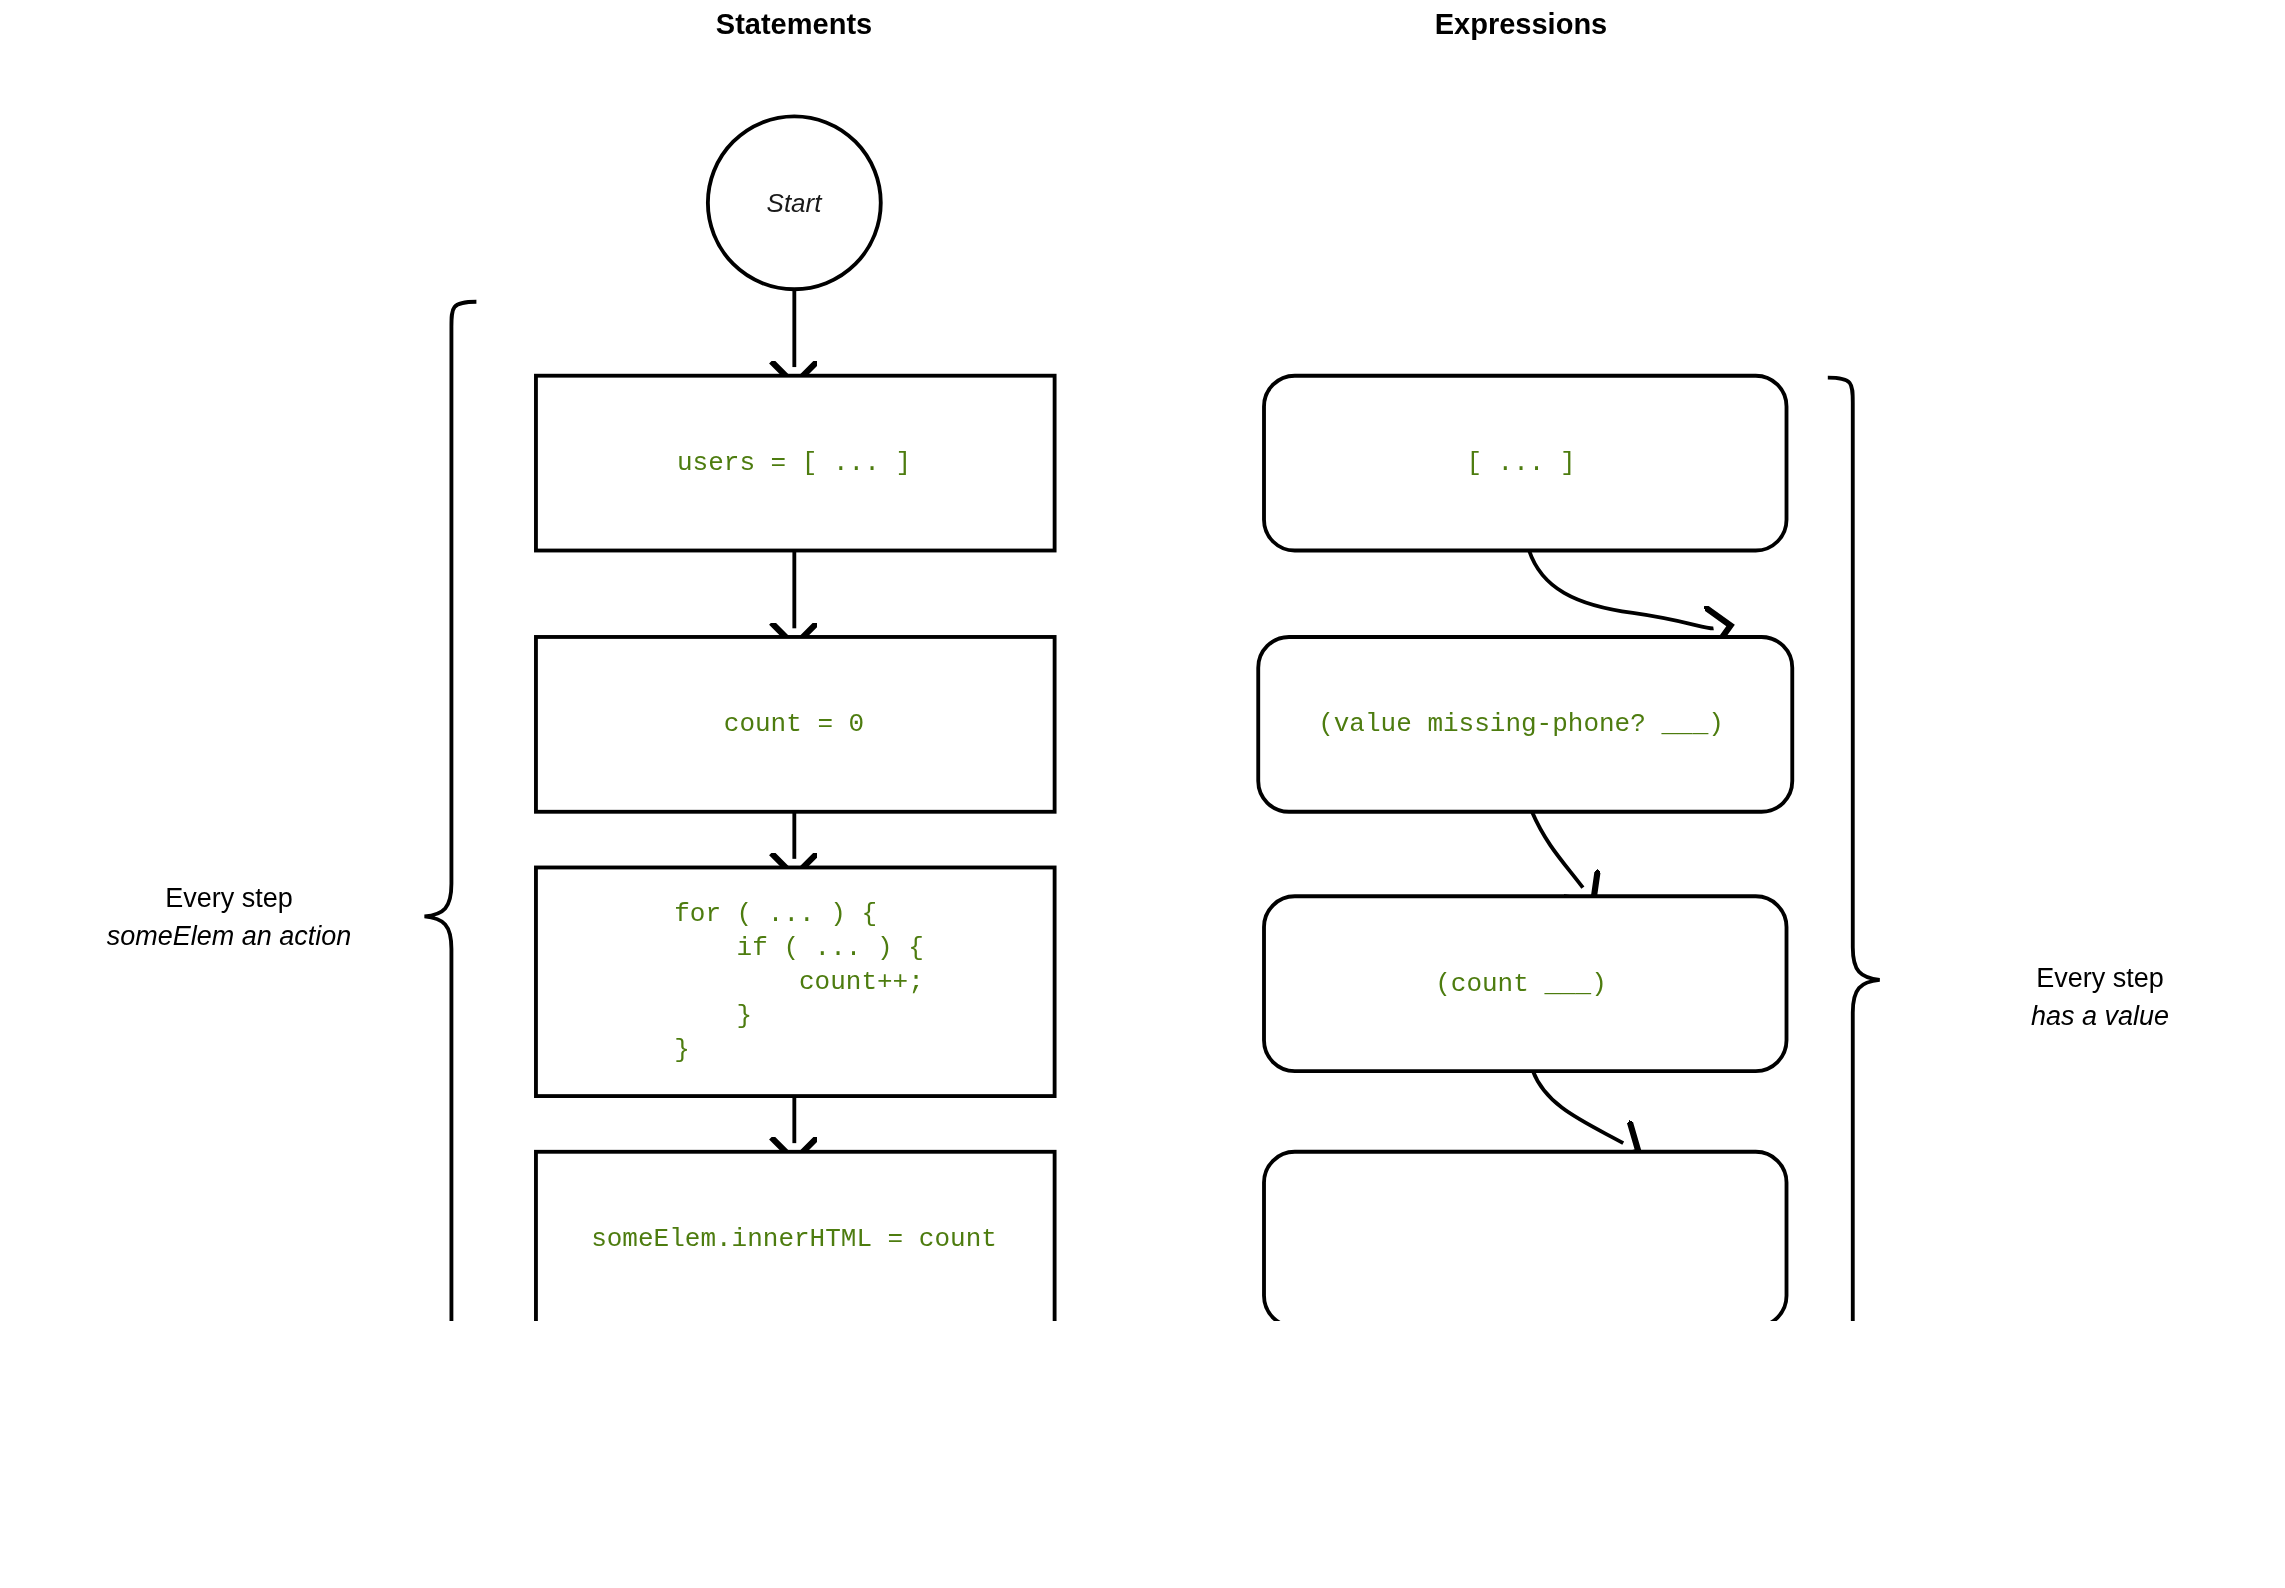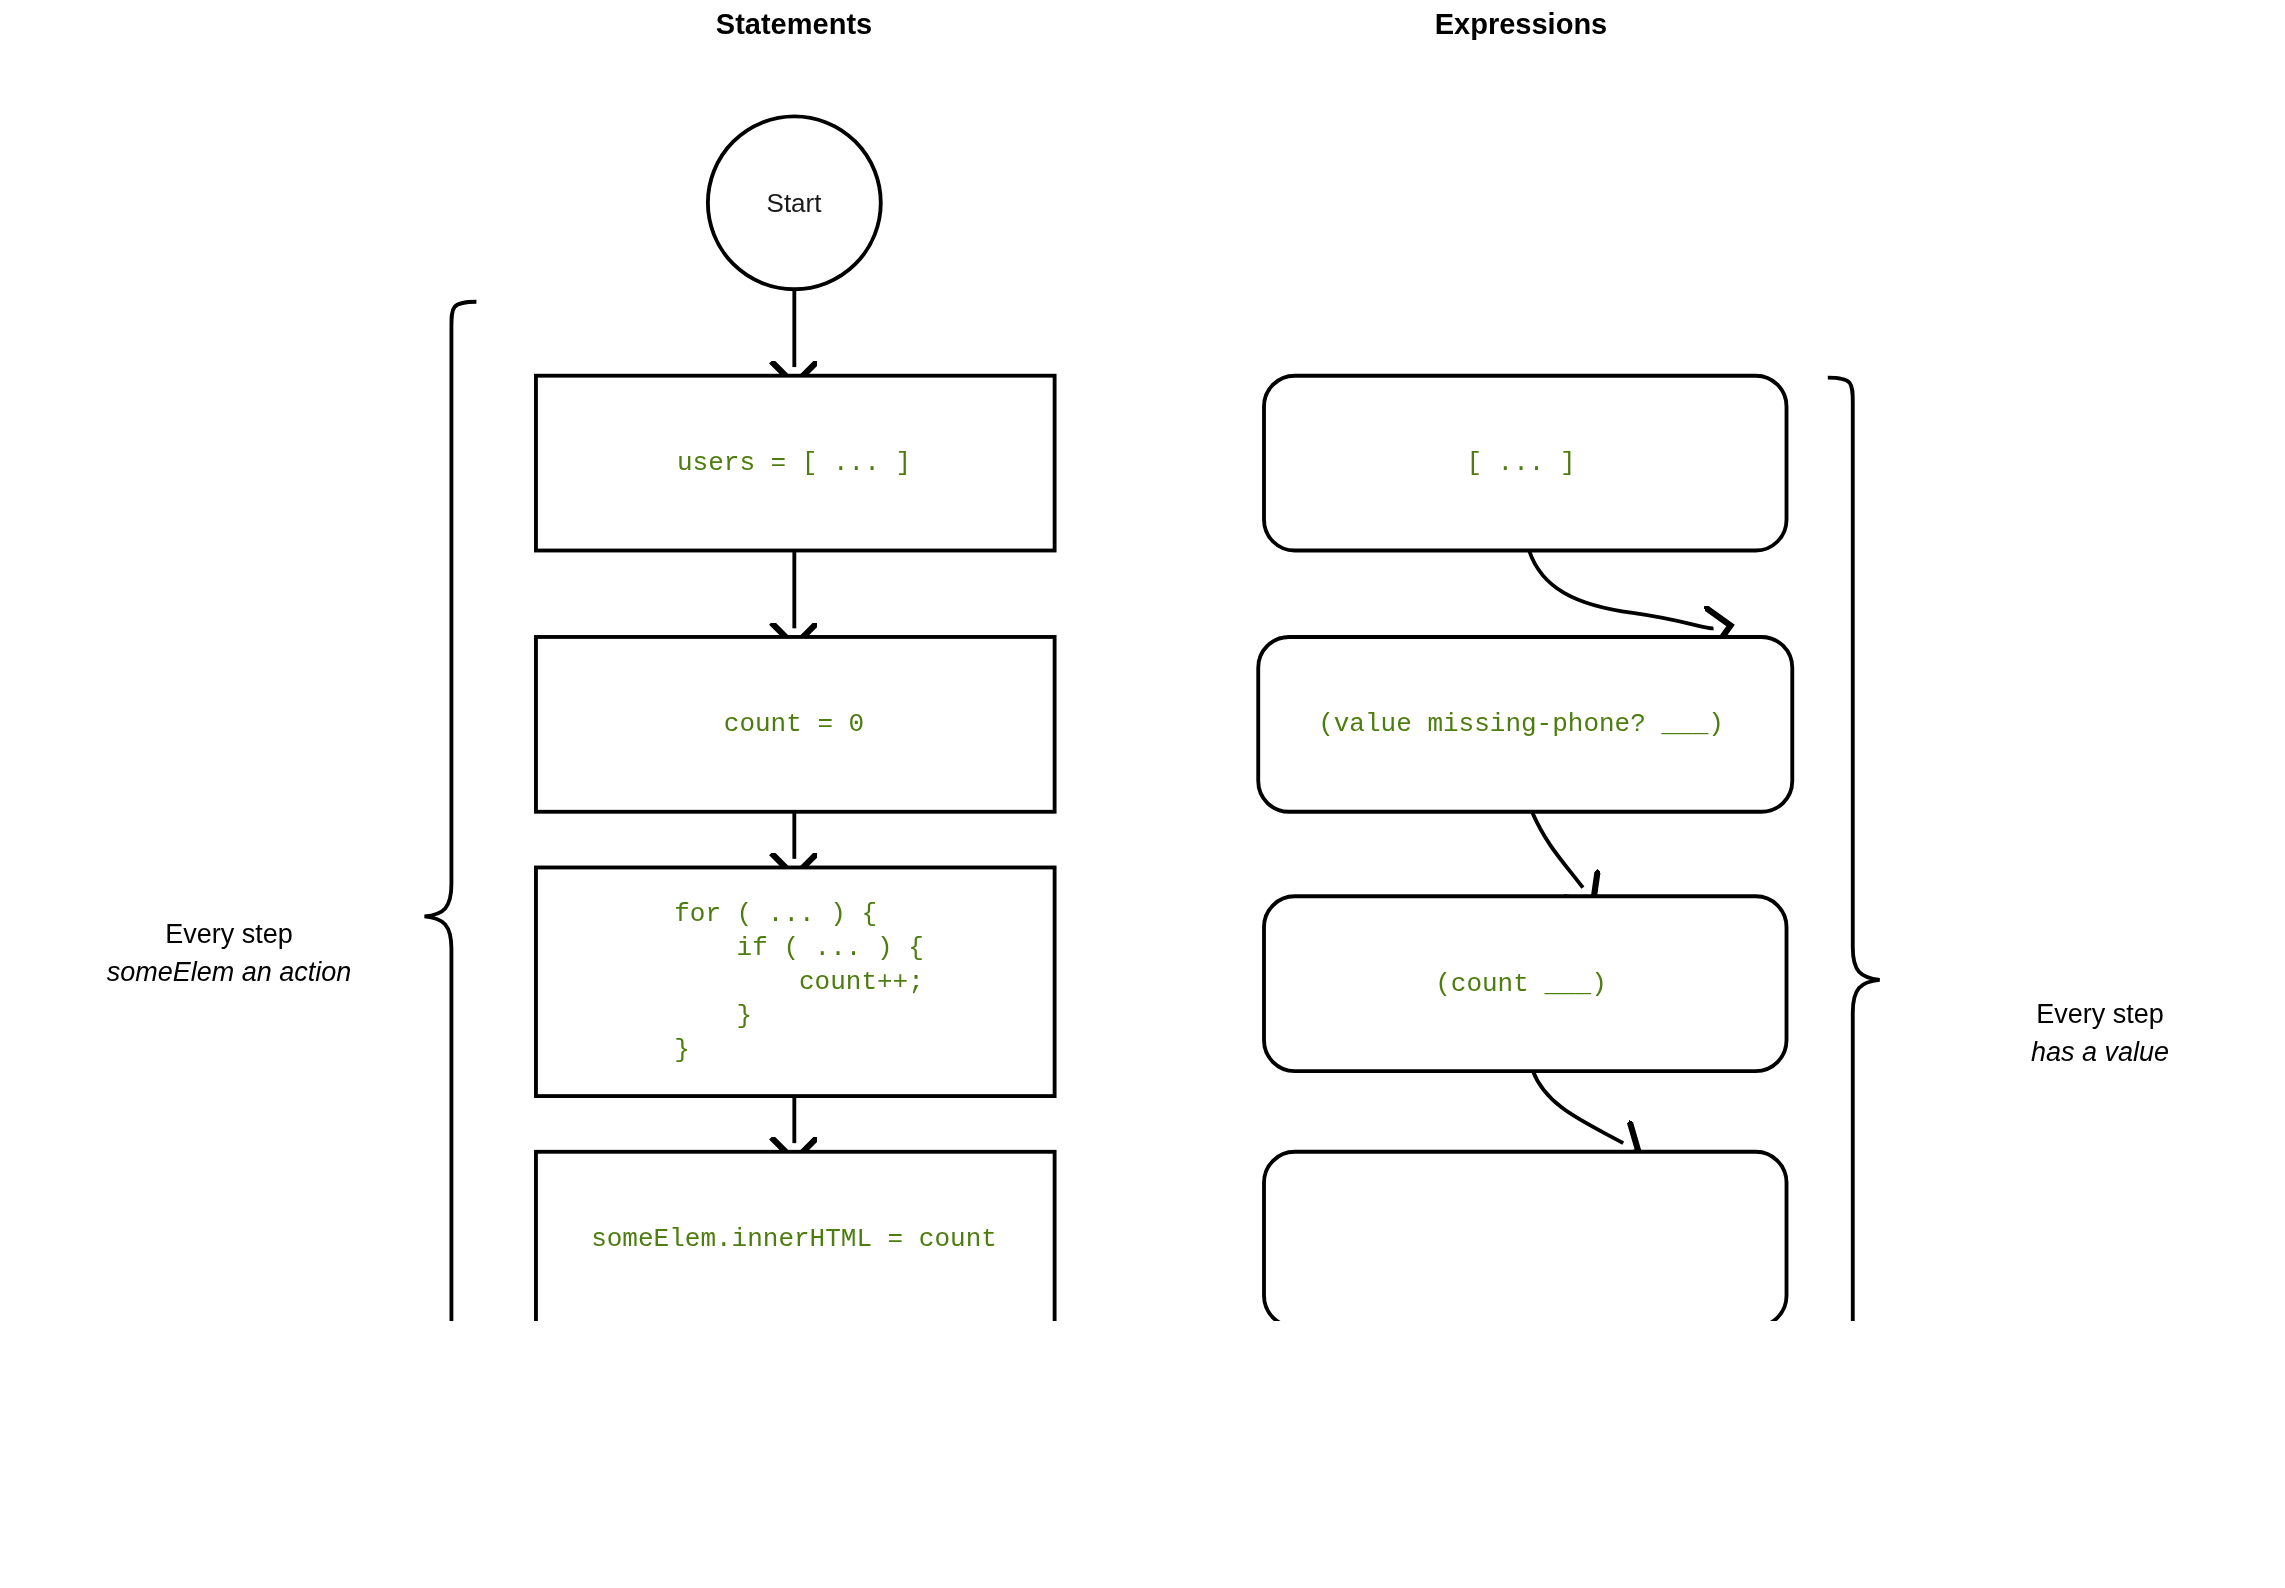--- a/index.html
+++ b/index.html
@@ -35,20 +35,21 @@
     white-space: nowrap;
     transform: translateX(-50%);
   }
   .node-label {
     position: absolute;
     font-family: "Liberation Sans", sans-serif;
     font-size: 26px;
     color: #1a1a1a;
     white-space: nowrap;
     transform: translate(-50%, -50%);
+    font-style: italic;
   }
   .code-label {
     position: absolute;
     font-family: "Liberation Mono", monospace;
     font-size: 26px;
     line-height: 34px;
     color: #4d7c0f;
     white-space: pre;
     transform: translate(-50%, -50%);
   }
@@ -57,21 +58,20 @@
   }
   .annotation {
     position: absolute;
     font-family: "Liberation Sans", sans-serif;
     font-size: 27px;
     color: #000000;
     text-align: center;
     line-height: 38px;
     white-space: nowrap;
     transform: translate(-50%, -50%);
-    margin-top: 36px;
   }
   .annotation .em {
     font-style: italic;
     display: block;
   }
   .annotation .plain {
     display: block;
   }
 </style>
 </head>

